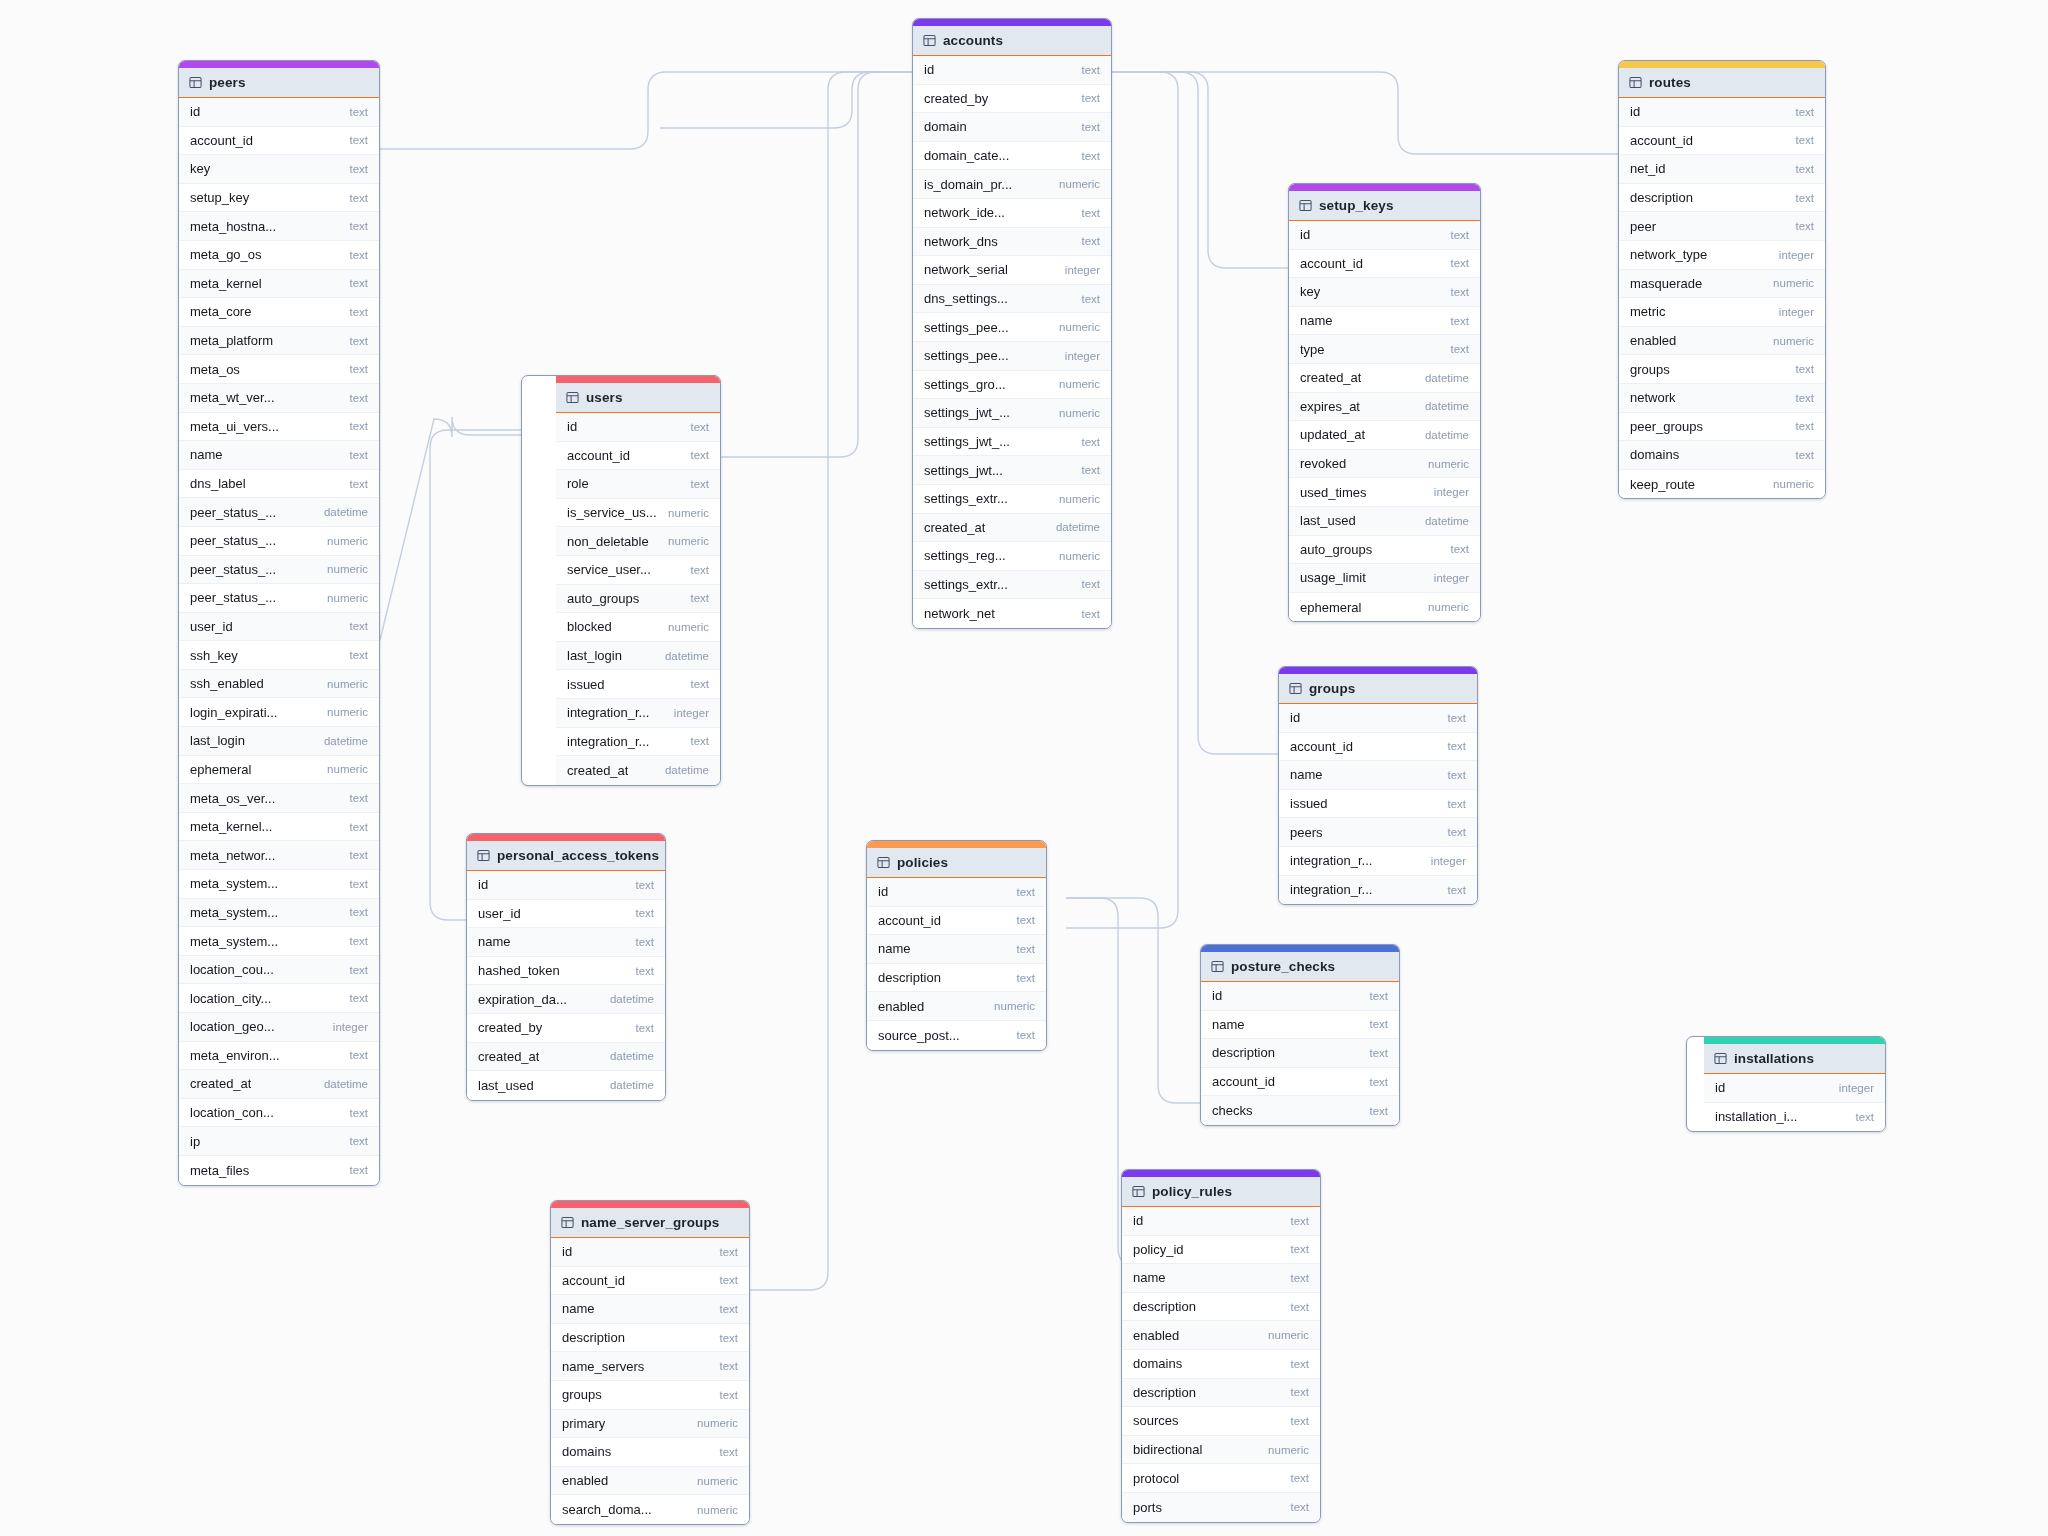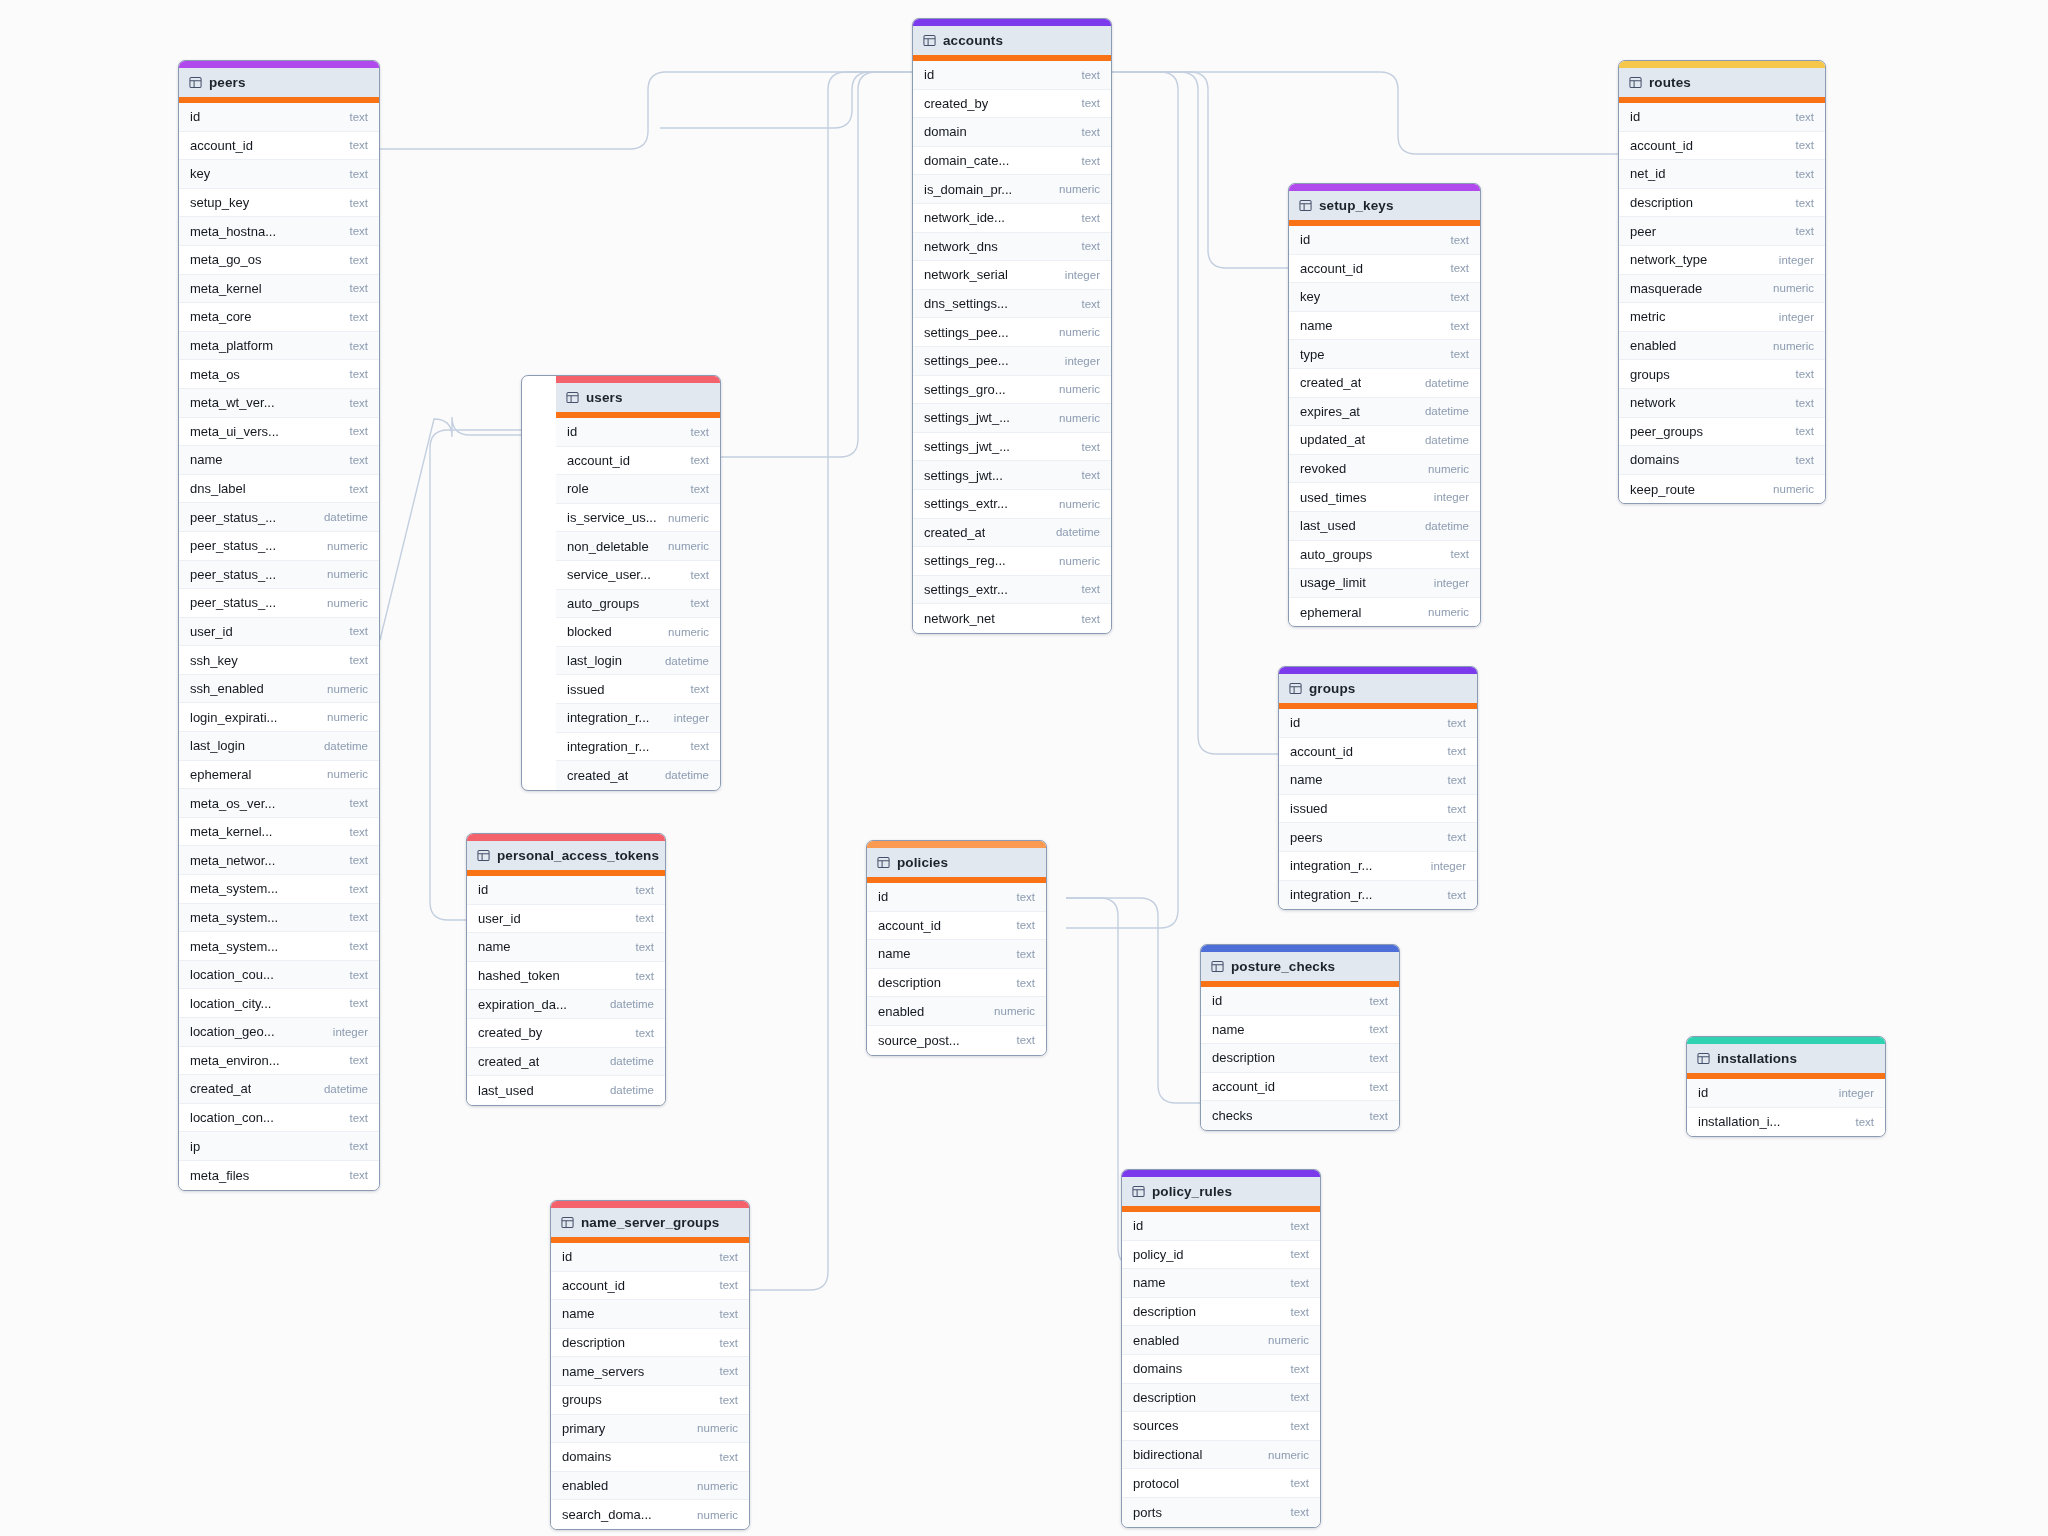--- a/index.html
+++ b/index.html
@@ -30,21 +30,21 @@
     box-shadow: 0 1px 3px rgba(30,41,59,0.18);
     overflow: hidden;
   }
   .accent-bar { height: 7px; width: 100%; }
   .table-header {
     display: flex;
     align-items: center;
     gap: 7px;
     padding: 7px 10px;
     background: #e2e8f0;
-    border-bottom: 6px solid #f97316;
+    border-bottom: 1px solid #f97316;
   }
   .table-title {
     font-size: 13.5px;
     font-weight: bold;
     color: #1e232b;
     letter-spacing: 0.1px;
     white-space: nowrap;
   }
   .tbl-icon { flex: 0 0 auto; display: block; }
   .col-row {
@@ -682,21 +682,21 @@
         </div>
         <div class="col-row">
           <span class="col-name">account_id</span>
           <span class="col-type">text</span>
         </div>
         <div class="col-row">
           <span class="col-name">checks</span>
           <span class="col-type">text</span>
         </div>
       </div>
-      <div class="table-node" style="left: 1686px; top: 1036px; width: 200px;">
+      <div class="table-node" style="left: 1686px; top: 1036px; width: 200px; padding-left: 17px;">
         <div class="accent-bar" style="background: rgb(47, 211, 178);"></div>
         <div class="table-header">
           <svg width="13" height="13" viewBox="0 0 14 14" class="tbl-icon">
             <rect x="1" y="1.5" width="12" height="11" rx="1.5" fill="none" stroke="#44506a" stroke-width="1.1"></rect>
             <line x1="1" y1="5" x2="13" y2="5" stroke="#44506a" stroke-width="1.1"></line>
             <line x1="5.5" y1="5" x2="5.5" y2="12.5" stroke="#44506a" stroke-width="1.1"></line>
           </svg>
           <span class="table-title">installations</span>
         </div>
         <div class="col-row">

